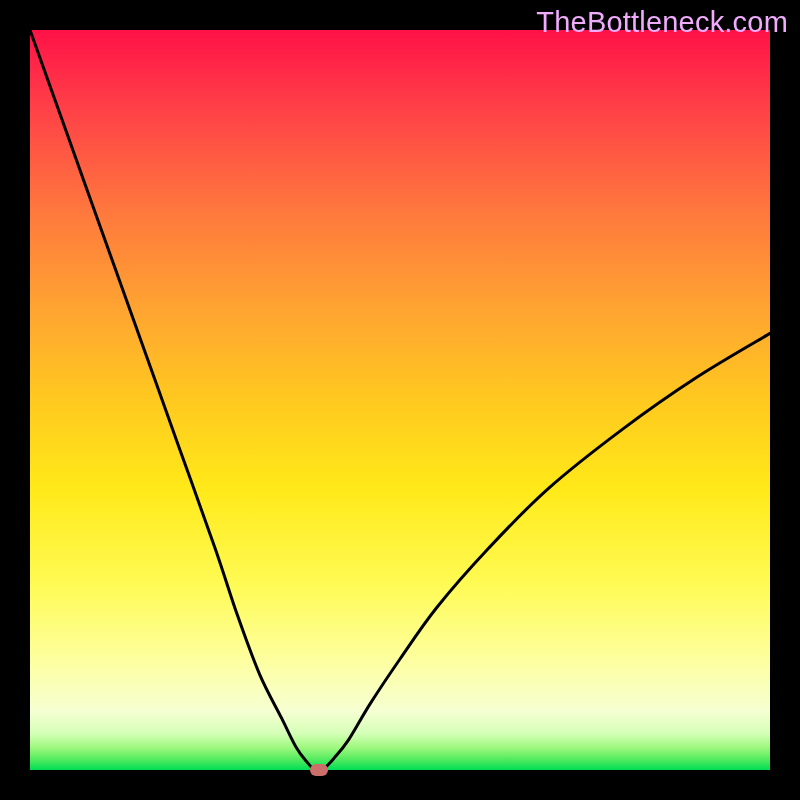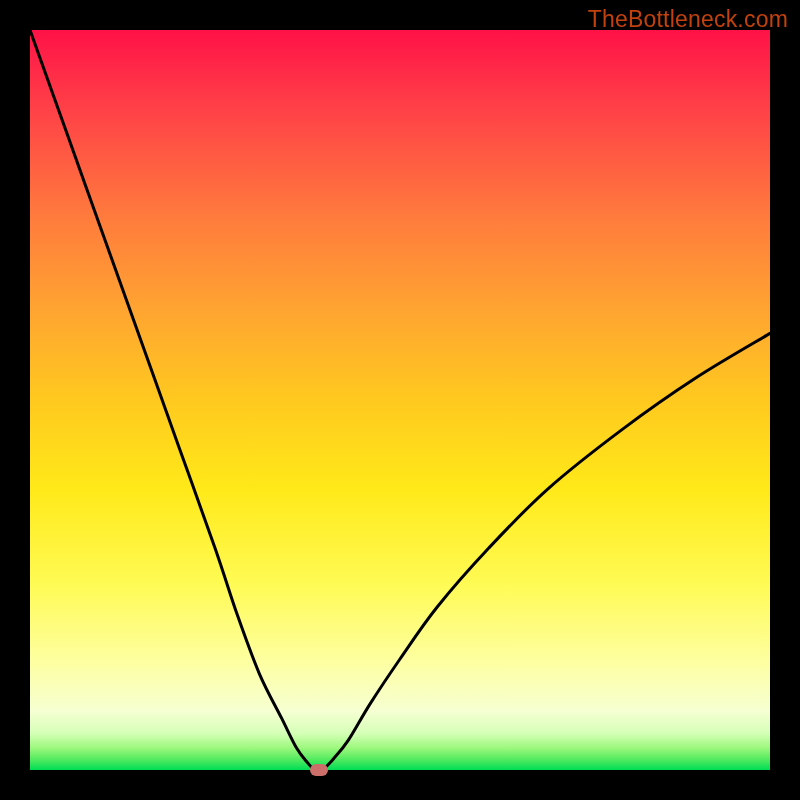--- a/index.html
+++ b/index.html
@@ -29,22 +29,22 @@
       #d6ffb8 95%,
       #9df87e 97%,
       #56eb60 98.5%,
       #00dd55 100%
     );
   }
   .watermark {
     position: absolute;
     top: 6px;
     right: 12px;
-    font-size: 23px;
-    color: #c2410c;
+    font-size: 29px;
+    color: #f0abfc;
     font-weight: 500;
     letter-spacing: 0.2px;
     z-index: 10;
   }
   svg.curve {
     position: absolute;
     left: 0; top: 0;
     width: 740px;
     height: 740px;
     overflow: visible;

